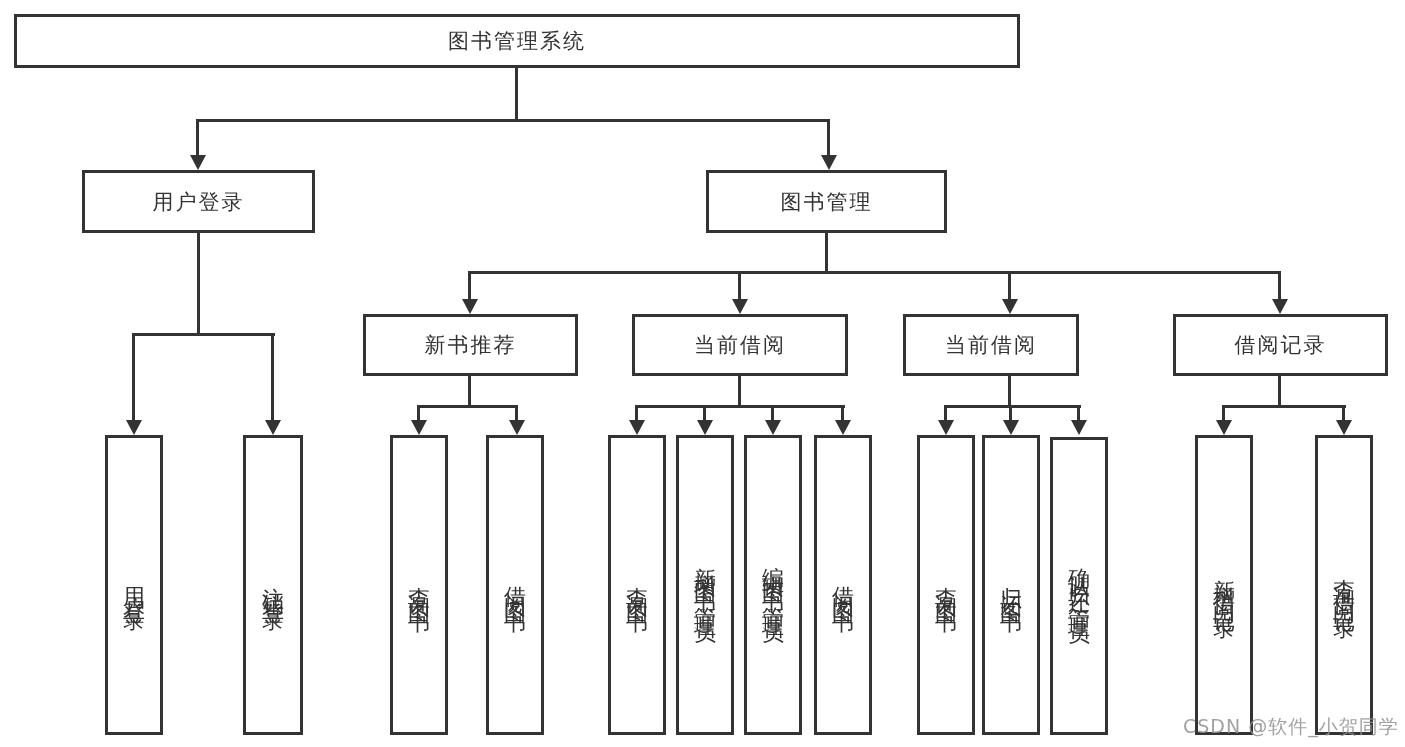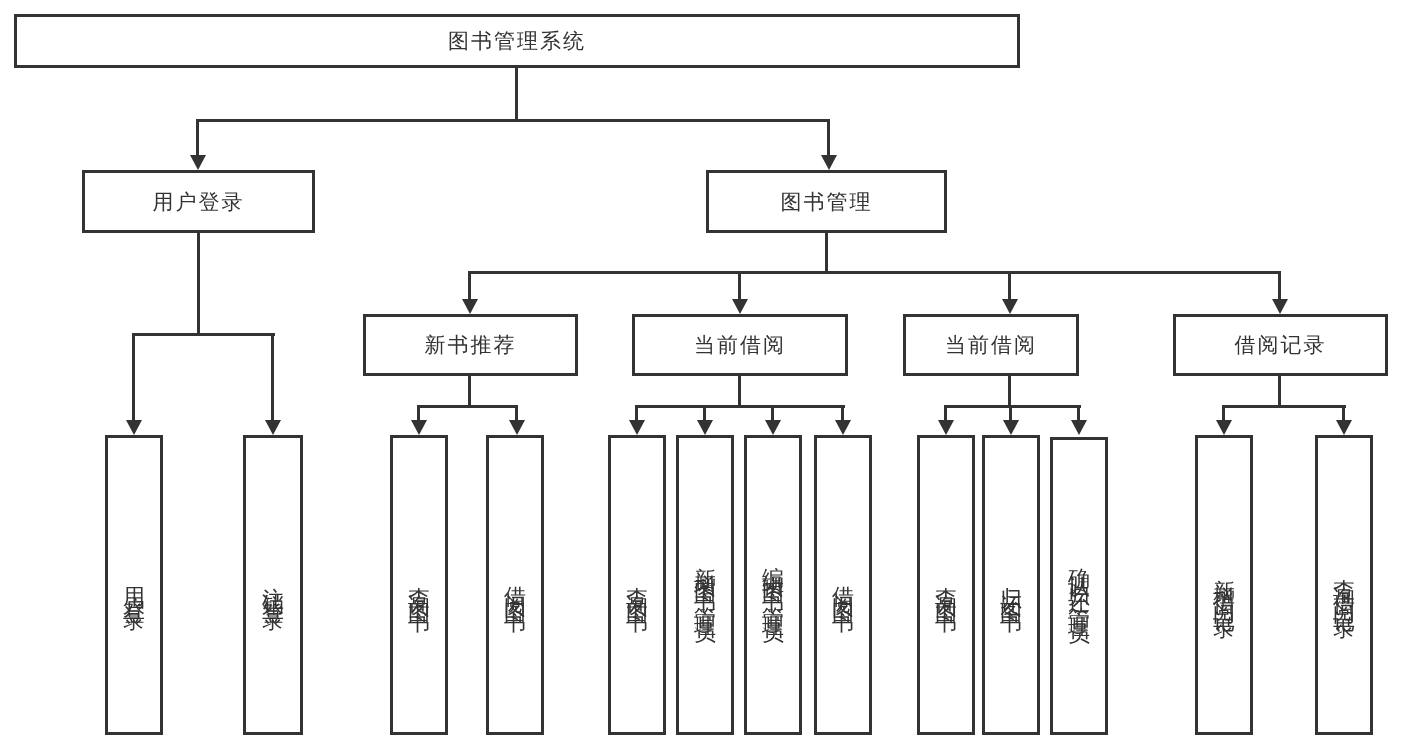--- a/index.html
+++ b/index.html
@@ -152,14 +152,15 @@
     <span class="v-label">确认归还（管理员）</span>
   </div>
 
   <div class="box" style="left:1195px;top:435px;width:58px;height:300px">
     <span class="v-label">新增借阅记录</span>
   </div>
   <div class="box" style="left:1315px;top:435px;width:58px;height:300px">
     <span class="v-label">查询借阅记录</span>
   </div>
 
+  <div class="wm">CSDN @软件_小贺同学</div>
 
 </div>
 
 </body></html>

